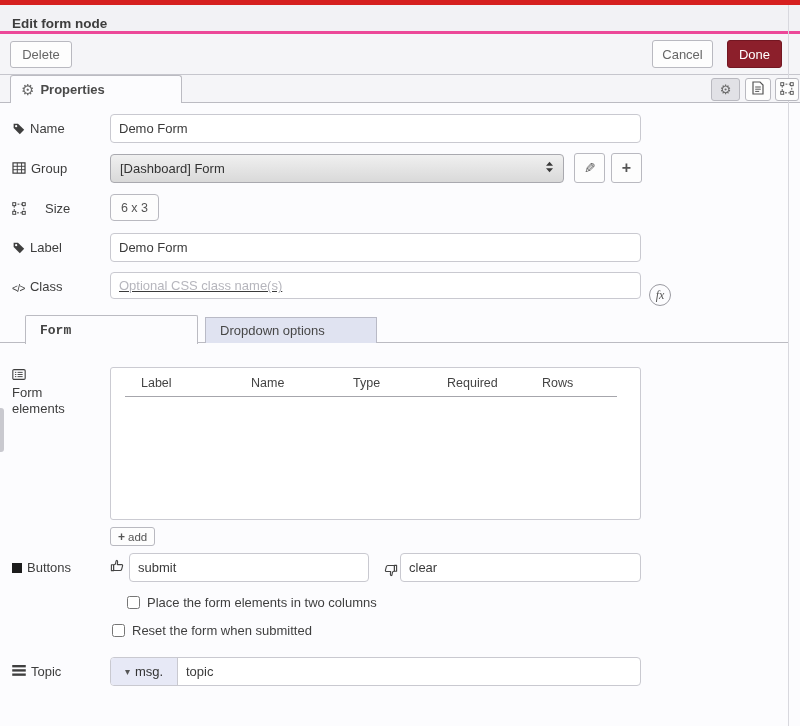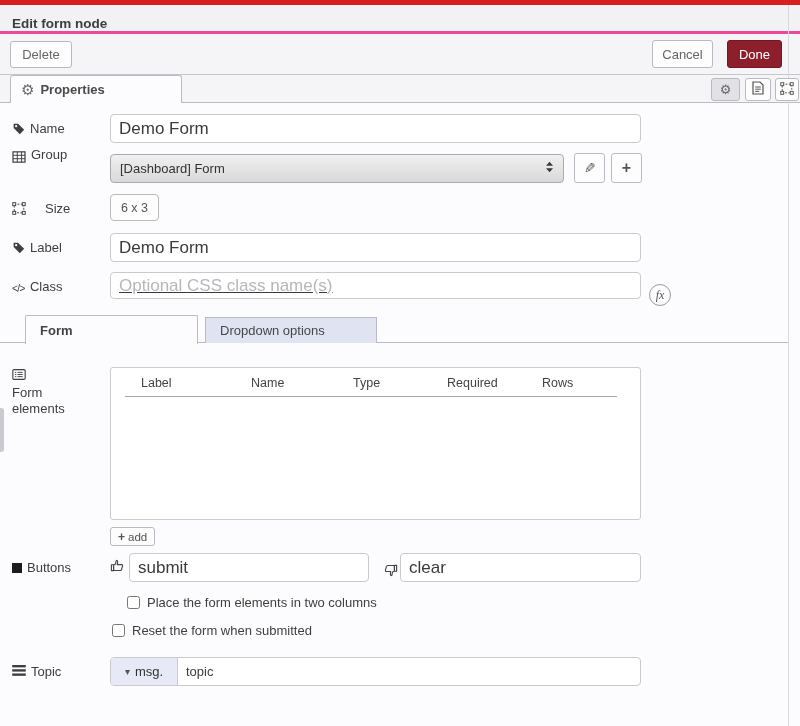--- a/index.html
+++ b/index.html
@@ -42,21 +42,21 @@
     display:flex;align-items:center;justify-content:center;cursor:pointer;
   }
   #editor-btn-properties{left:711px;width:29px;background:#e1e1e6;}
   #editor-btn-description{left:745px;width:26px;}
   #editor-btn-appearance{left:775px;width:24px;}
   
   #form-area{left:0;top:103px;width:800px;height:623px;background:#fcfcfe;}
   .field-label{position:absolute;left:12px;color:#3d3d3d;display:flex;align-items:flex-start;gap:5px;line-height:16px;}
   .field-label svg{flex:0 0 auto;margin-top:1px;}
   .ti{position:absolute;box-sizing:border-box;background:#fff;border:1px solid #c9c9d0;border-radius:4px;
-      font-family:"Liberation Sans",sans-serif;font-size:17px;color:#3b3b3b;padding:0 8px;outline:none;}
+      font-family:"Liberation Sans",sans-serif;font-size:13px;color:#3b3b3b;padding:0 8px;outline:none;}
   .ti::placeholder{color:#b6b6bd;}
   
   #group-select{
     left:110px;top:154px;width:454px;height:29px;box-sizing:border-box;
     background:linear-gradient(#f0f0f0,#d9d9d9);
     border:1px solid #a9a9af;border-radius:4px;
     display:flex;align-items:center;padding:8px 9px;cursor:pointer;color:#333;
   }
   #group-select .sel-text{flex:1;}
   #pencil-btn{left:574px;top:153px;width:31px;height:30px;font-size:14px;color:#555;}
@@ -68,21 +68,21 @@
     left:649px;top:284px;width:22px;height:22px;box-sizing:border-box;border:1px solid #9a9aa1;border-radius:50%;
     display:flex;align-items:center;justify-content:center;cursor:pointer;background:transparent;
     font-family:"Liberation Serif",serif;font-style:italic;font-size:12px;color:#555;
   }
   
   #form-tabstrip{left:0;top:315px;width:789px;height:28px;border-bottom:1px solid #bbbbc2;box-sizing:border-box;}
   .sec-tab{position:absolute;box-sizing:border-box;display:flex;align-items:center;padding-left:14px;cursor:pointer;}
   #tab-form{
     left:25px;top:315px;width:173px;height:29px;z-index:2;
     background:#fcfcfe;border:1px solid #bbbbc2;border-bottom:none;border-radius:2px 2px 0 0;
-    font-weight:bold;color:#434343;
+    font-weight:bold;color:#434343;font-family:Liberation Mono, monospace;
   }
   #tab-dropdown{
     left:205px;top:317px;width:172px;height:26px;
     background:#e0e3f1;border:1px solid #b9bac6;border-bottom:none;color:#474747;
   }
   
   #elements-box{left:110px;top:367px;width:531px;height:153px;box-sizing:border-box;background:#fff;border:1px solid #cbcbd2;border-radius:3px;}
   .col-head{position:absolute;top:8px;font-size:12.5px;color:#434343;}
   #col-label{left:30px;}#col-name{left:140px;}#col-type{left:242px;}#col-required{left:336px;text-align:right;}#col-rows{left:431px;}
   #head-rule{position:absolute;left:14px;top:28px;width:492px;border-top:1px solid #a6a6ac;}
@@ -158,21 +158,21 @@
 
 <div class="field-label" style="top:121px;">
   <svg width="13" height="13" viewBox="0 0 16 16">
       <path d="M2 2h5.4L15 9.6 9.6 15 2 7.4z" fill="#3f3f3f"></path>
       <circle cx="5.1" cy="5.1" r="1.4" fill="#fcfcfe"></circle>
     </svg>
   <span>Name</span>
 </div>
 <input class="ti abs" style="left: 110px; top: 114px; width: 531px; height: 29px;" value="Demo Form">
 
-<div class="field-label" style="top:147px;align-items:flex-end;">
+<div class="field-label" style="top:161px;">
   <svg width="14" height="12" viewBox="0 0 16 14">
       <rect x="1" y="1" width="14" height="12" fill="none" stroke="#3f3f3f" stroke-width="1.4"></rect>
       <path d="M1 5h14M1 9h14M6 1v12M11 1v12" stroke="#3f3f3f" stroke-width="1.1" fill="none"></path>
     </svg>
   <span>Group</span>
 </div>
 <div id="group-select" class="abs">
   <span class="sel-text">[Dashboard] Form</span>
   <span><svg width="9" height="12" viewBox="0 0 9 12" fill="#3a3a3a">
         <path d="M4.5 0.8L8 4.8H1z"></path>

